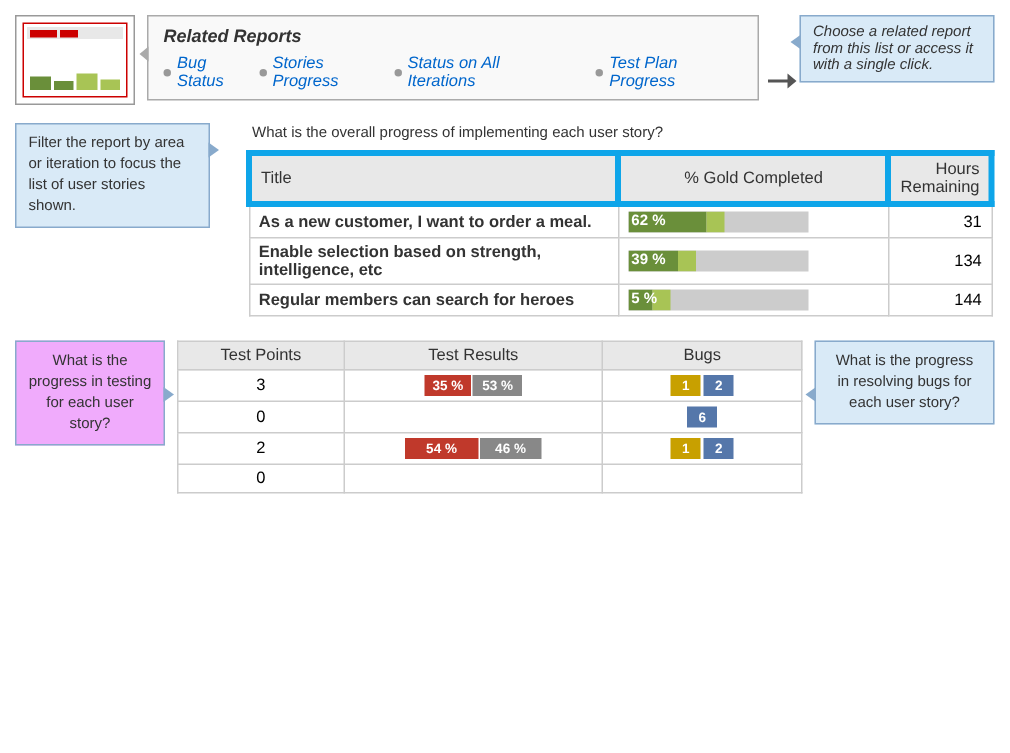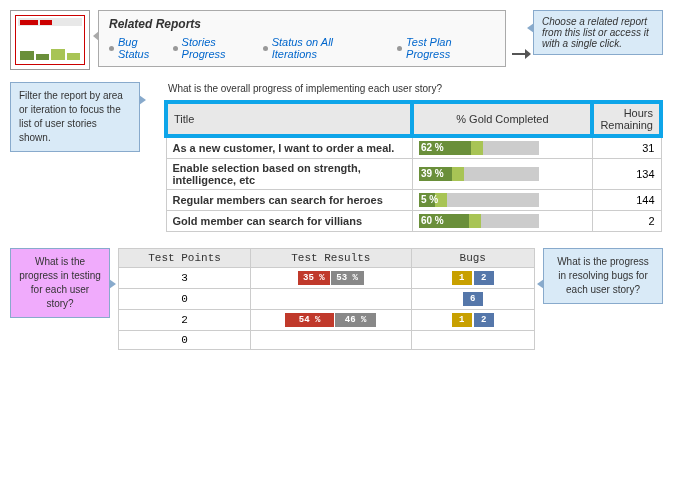--- a/index.html
+++ b/index.html
@@ -209,21 +209,20 @@
       right: -7px;
       top: 30px;
       width: 0; height: 0;
       border-top: 5px solid transparent;
       border-bottom: 5px solid transparent;
       border-left: 7px solid #88aacc;
     }
 
     .test-table-wrapper {
       flex: 1;
-      font-family: Liberation Mono, monospace;
     }
 
     .test-table {
       width: 100%;
       border-collapse: collapse;
       border: 1px solid #ccc;
     }
     .test-table th {
       background: #e8e8e8;
       border: 1px solid #ccc;
@@ -414,29 +413,20 @@
           </tr>
           <tr>
             <td class="story-title-cell">Regular members can search for heroes</td>
             <td class="progress-cell">
               <div style="display: flex; align-items: center; gap: 4px;">
                 <div class="progress-bar-wrapper"><span class="pb-dark" style="width: 13.3%;"></span><span class="pb-light" style="width: 10%;"></span><span class="pb-text">5 %</span></div>
               </div>
             </td>
             <td class="hours-remaining-cell">144</td>
           </tr>
-          <tr>
-            <td class="story-title-cell">Gold member can search for villians</td>
-            <td class="progress-cell">
-              <div style="display: flex; align-items: center; gap: 4px;">
-                <div class="progress-bar-wrapper"><span class="pb-dark" style="width: 42%;"></span><span class="pb-light" style="width: 10%;"></span><span class="pb-text">60 %</span></div>
-              </div>
-            </td>
-            <td class="hours-remaining-cell">2</td>
-          </tr>
         </tbody>
     </table>
   </div>
 </div>
 
 <div class="bottom-section">
 
   <div class="callout-testing">
     <span>What is the progress in testing for each user story?</span>
   </div>

